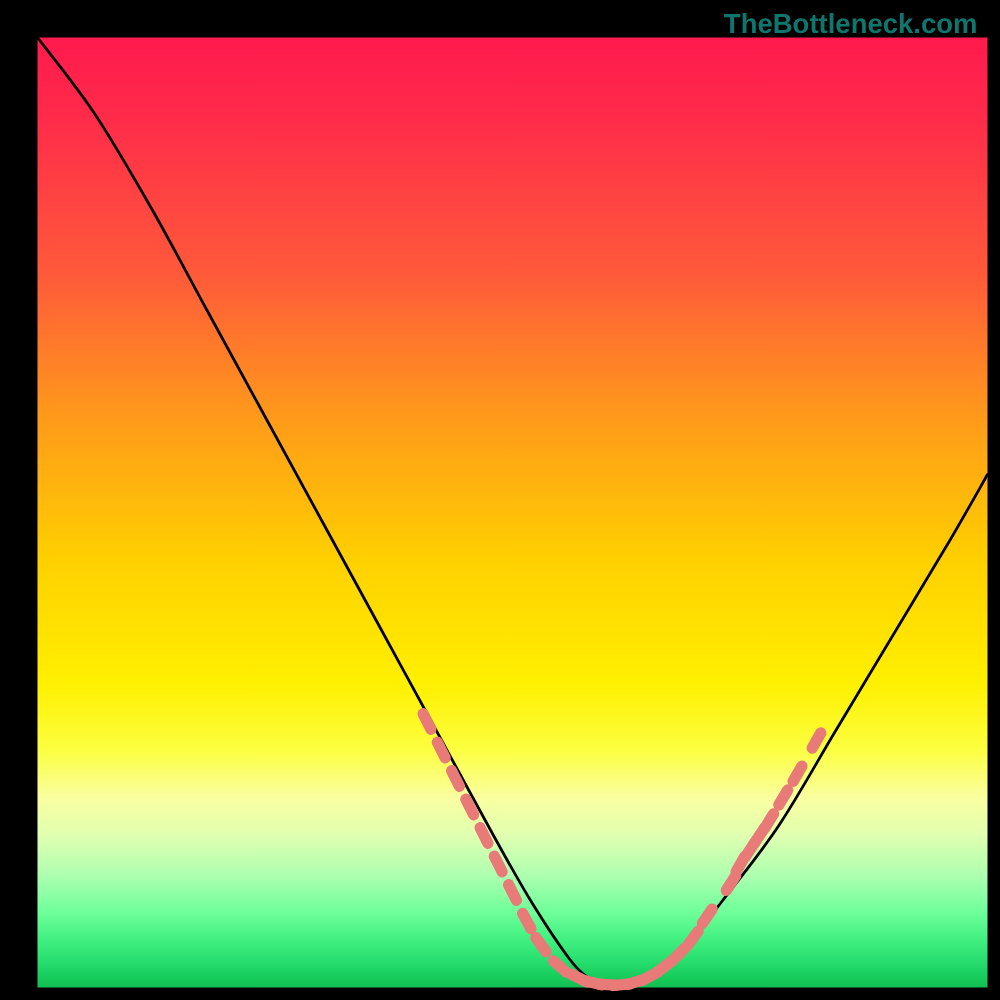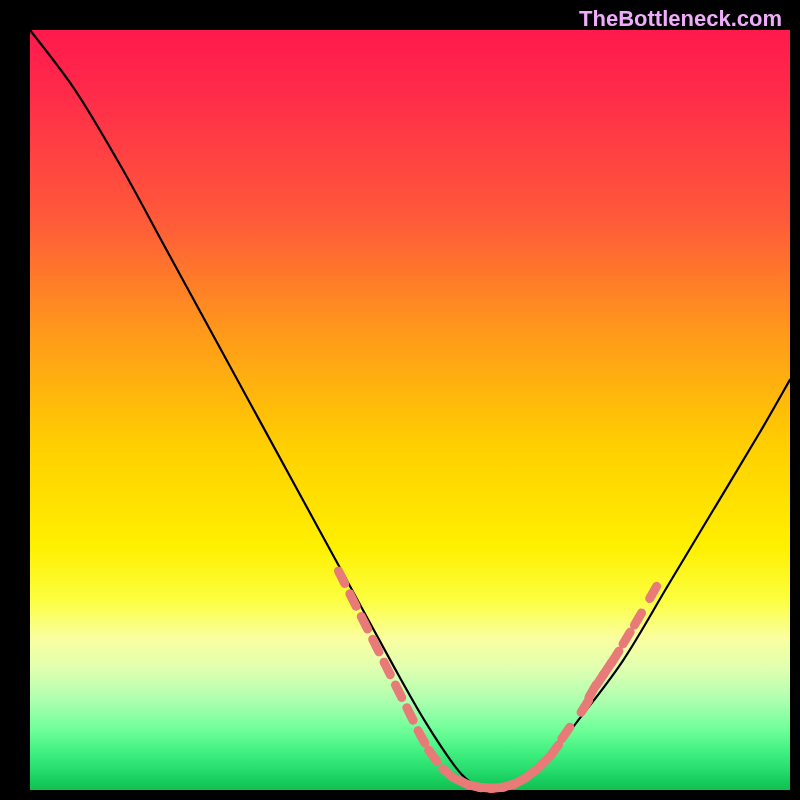--- a/index.html
+++ b/index.html
@@ -11,21 +11,21 @@
     overflow: hidden;
     position: relative;
   }
   .watermark {
     position: absolute;
     top: 6px;
     right: 18px;
     font-family: Arial, Helvetica, sans-serif;
     font-size: 22px;
     font-weight: bold;
-    color: #f0abfc;
+    color: #0f766e;
     z-index: 10;
   }
   .plot-area {
     position: absolute;
     left: 30px;
     top: 30px;
     width: 760px;
     height: 760px;
     background: linear-gradient(to bottom,
       #ff1a4d 0%,

